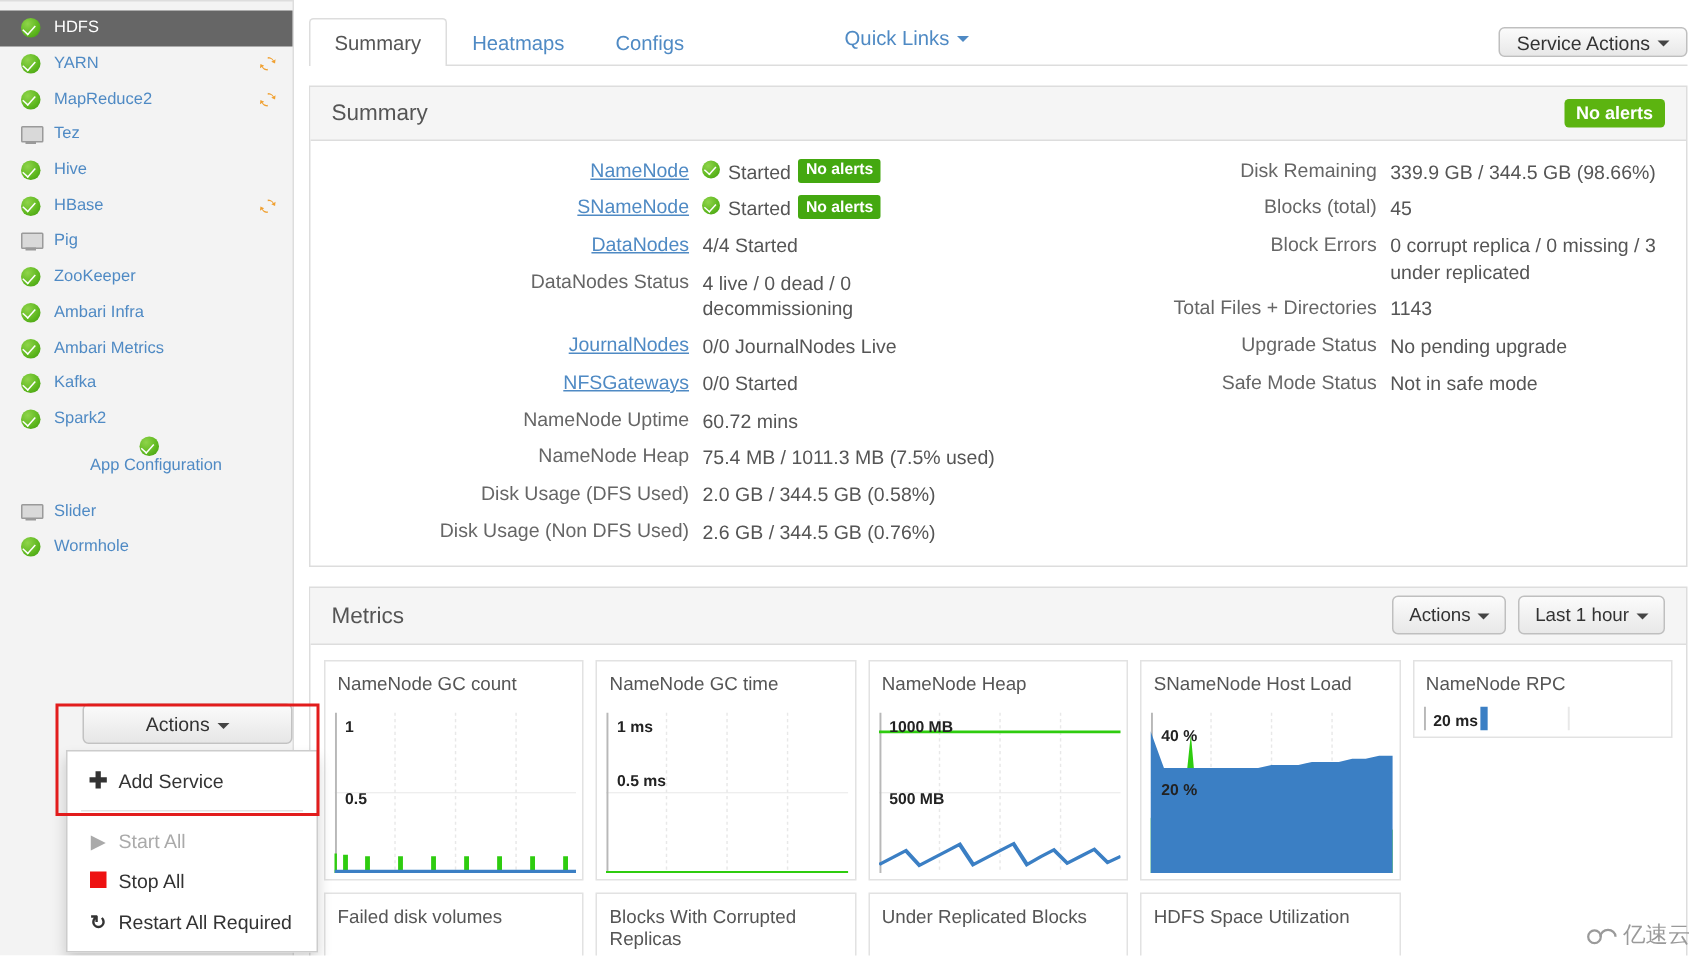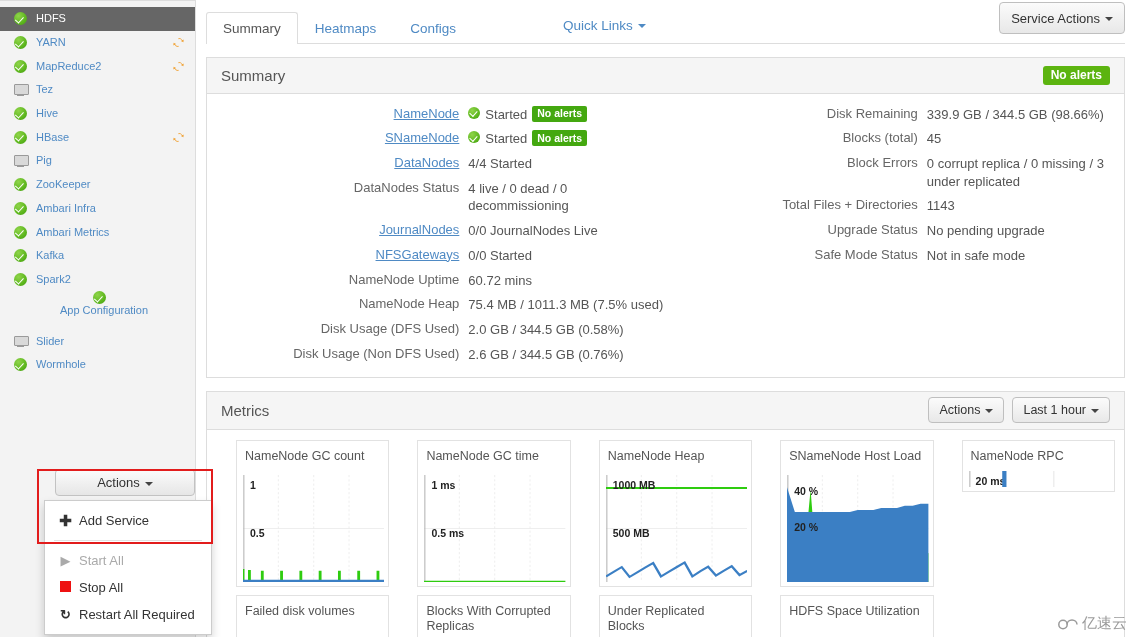--- a/index.html
+++ b/index.html
@@ -104,22 +104,22 @@
     padding: 8px 16px 7px 16px; font-size: 13.5px; color: #4f8ac4; cursor: pointer;
     border: 1px solid transparent; border-bottom: none; margin-bottom: -1px; line-height: 1.2;
   }
   .tab.active {
     color: #555555; background: #ffffff;
     border-color: #dddddd #dddddd #ffffff; border-radius: 3px 3px 0 0;
   }
   #quicklinks { margin-left: 90px; padding-bottom: 10px; color: #4f8ac4; font-size: 13.5px; cursor: pointer; }
   #quicklinks .caret { border-top-color: #4f8ac4; }
   #service-actions-btn {
-    position: absolute; right: 0; top: 2px;
-    height: 32px; padding: 0 11px;
+    position: absolute; right: 0; top: 18px;
+    height: 20px; padding: 0 11px;
     background: linear-gradient(#fbfbfb, #e8e8e8);
     border: 1px solid #bfbfbf; border-radius: 4px;
     font-size: 13px; color: #333; cursor: pointer;
     font-family: "Liberation Sans", sans-serif;
   }
 
   .panel { border: 1px solid #dddddd; background: #fff; margin-top: 13px; }
   .panel-head {
     height: 36px; background: #f5f5f5; border-bottom: 1px solid #dddddd;
     display: flex; align-items: center; padding: 0 14px;
@@ -152,21 +152,21 @@
   #metrics-head { height: 38px; }
   .btn-sm {
     height: 26px; padding: 0 10px; margin-left: 8px;
     background: linear-gradient(#fbfbfb, #e8e8e8);
     border: 1px solid #bfbfbf; border-radius: 4px;
     font-size: 12.5px; color: #333; cursor: pointer;
     font-family: "Liberation Sans", sans-serif;
   }
   #charts { display: flex; flex-wrap: wrap; padding: 6px 5px 0 5px; }
   .chartcell { width: 20%; padding: 4px 4px; }
-  .chartbox { border: 1px solid #e2e2e2; background: #fff; height: 147px; padding: 8px 8px 20px 8px; position: relative; overflow: hidden; margin-left: 20px; }
+  .chartbox { border: 1px solid #e2e2e2; background: #fff; height: 147px; padding: 8px 8px 20px 8px; position: relative; overflow: hidden; }
   .chartbox.r2 { height: 52px; }
   .ct { font-size: 12.5px; color: #555555; line-height: 1.22; }
   .plot { position: absolute; left: 6px; right: 4px; top: 34px; bottom: 4px; }
   .plot svg { display: block; width: 100%; height: 100%; }
   .ylab { position: absolute; font-size: 10.5px; font-weight: bold; color: #222; }
 
   #watermark {
     position: absolute; right: 8px; bottom: 4px;
     display: flex; align-items: center; gap: 3px;
     color: #9a9a9a; font-size: 15px; z-index: 50; font-family: "DejaVu Sans", sans-serif;
@@ -447,21 +447,21 @@
                 <svg viewBox="0 0 100 100" preserveAspectRatio="none">
                   <line x1="25" y1="0" x2="25" y2="100" stroke="#e8e8e8" stroke-width="0.6" stroke-dasharray="2 2"></line>
                   <line x1="50" y1="0" x2="50" y2="100" stroke="#e8e8e8" stroke-width="0.6" stroke-dasharray="2 2"></line>
                   <line x1="75" y1="0" x2="75" y2="100" stroke="#e8e8e8" stroke-width="0.6" stroke-dasharray="2 2"></line>
                   <line x1="0" y1="50" x2="100" y2="50" stroke="#e8e8e8" stroke-width="0.6"></line>
                   <line x1="0.6" y1="0" x2="0.6" y2="100" stroke="#b8b8b8" stroke-width="0.8"></line>
                   <polyline points="0.00,100.00 4.55,100.00 9.09,100.00 13.64,100.00 18.18,100.00 22.73,100.00 27.27,100.00 31.82,100.00 36.36,100.00 40.91,100.00 45.45,100.00 50.00,100.00 54.55,100.00 59.09,100.00 63.64,100.00 68.18,100.00 72.73,100.00 77.27,100.00 81.82,100.00 86.36,100.00 90.91,100.00 95.45,100.00 100.00,100.00" fill="none" stroke="#2ecc0f" stroke-width="2.4"></polyline>
                 </svg>
               </div>
               <div class="ylab" style="left: 13px; top: 38px;">1 ms</div>
-              <div class="ylab" style="left: 13px; top: 86px;">0.5 ms</div>
+              <div class="ylab" style="left: 13px; top: 74px;">0.5 ms</div>
             </div>
           </div>
           <div class="chartcell">
             <div class="chartbox">
               <div class="ct">NameNode Heap</div>
               <div class="plot">
                 <svg viewBox="0 0 100 100" preserveAspectRatio="none">
                   <line x1="25" y1="0" x2="25" y2="100" stroke="#e8e8e8" stroke-width="0.6" stroke-dasharray="2 2"></line>
                   <line x1="50" y1="0" x2="50" y2="100" stroke="#e8e8e8" stroke-width="0.6" stroke-dasharray="2 2"></line>
                   <line x1="75" y1="0" x2="75" y2="100" stroke="#e8e8e8" stroke-width="0.6" stroke-dasharray="2 2"></line>

